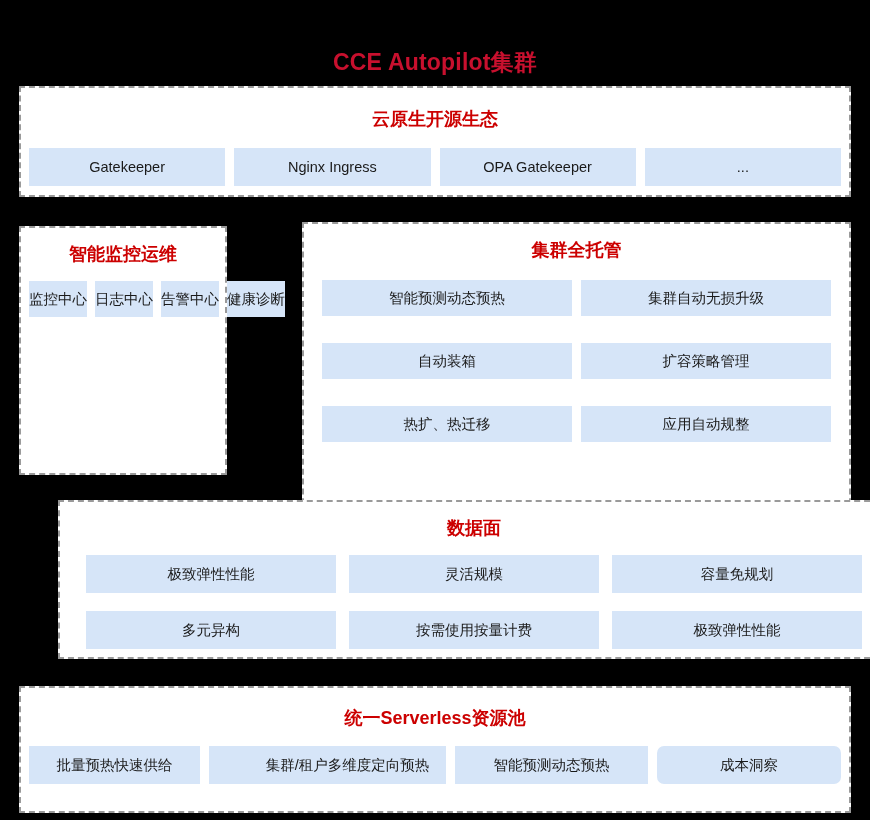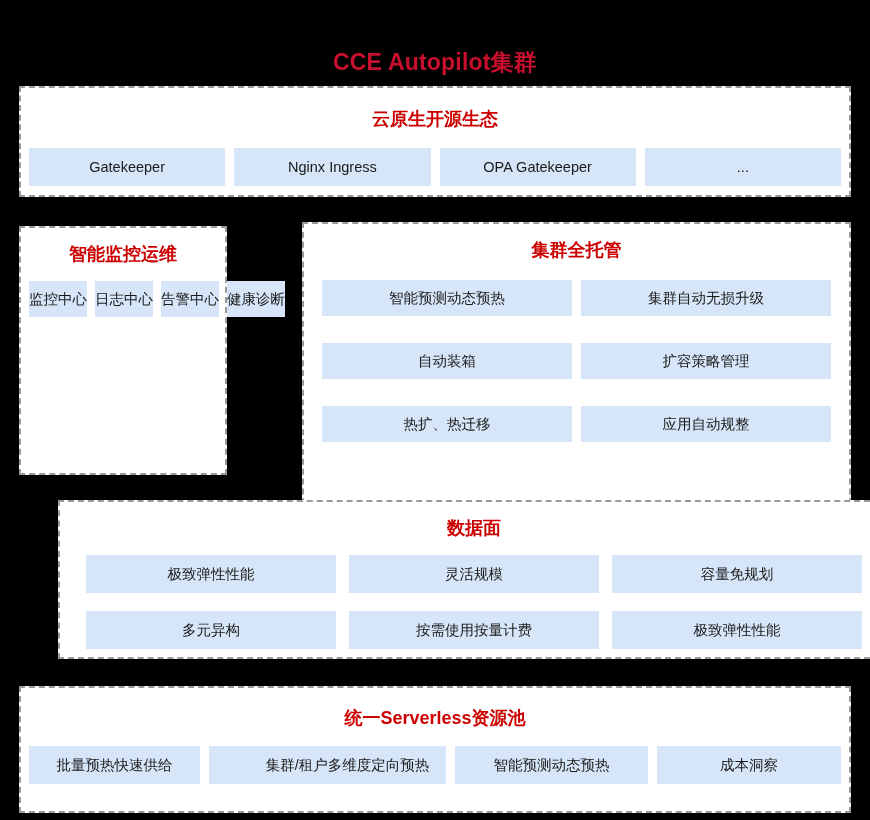--- a/index.html
+++ b/index.html
@@ -134,21 +134,21 @@
   #panel-serverless .panel-title { margin-top: 17px; }
   #serverless-chips {
     display: flex;
     gap: 9px;
     margin: 15px 8px 0 8px;
   }
   #serverless-chips .chip { height: 38px; }
   #serverless-chips .chip:nth-child(1) { flex: 1.02 1 0; }
   #serverless-chips .chip:nth-child(2) { flex: 1.18 1 0; padding-left: 40px; }
   #serverless-chips .chip:nth-child(3) { flex: 1.15 1 0; }
-  #serverless-chips .chip:nth-child(4) { flex: 1.10 1 0; }
+  #serverless-chips .chip:nth-child(4) { flex: 1.10 1 0; border-radius: 7px; }
 </style>
 </head>
 <body>
 
 <div id="page-title">CCE Autopilot集群</div>
 
 <div class="panel" id="panel-ecosystem">
   <div class="panel-title">云原生开源生态</div>
   <div id="ecosystem-chips">
     <div class="chip">Gatekeeper</div>

